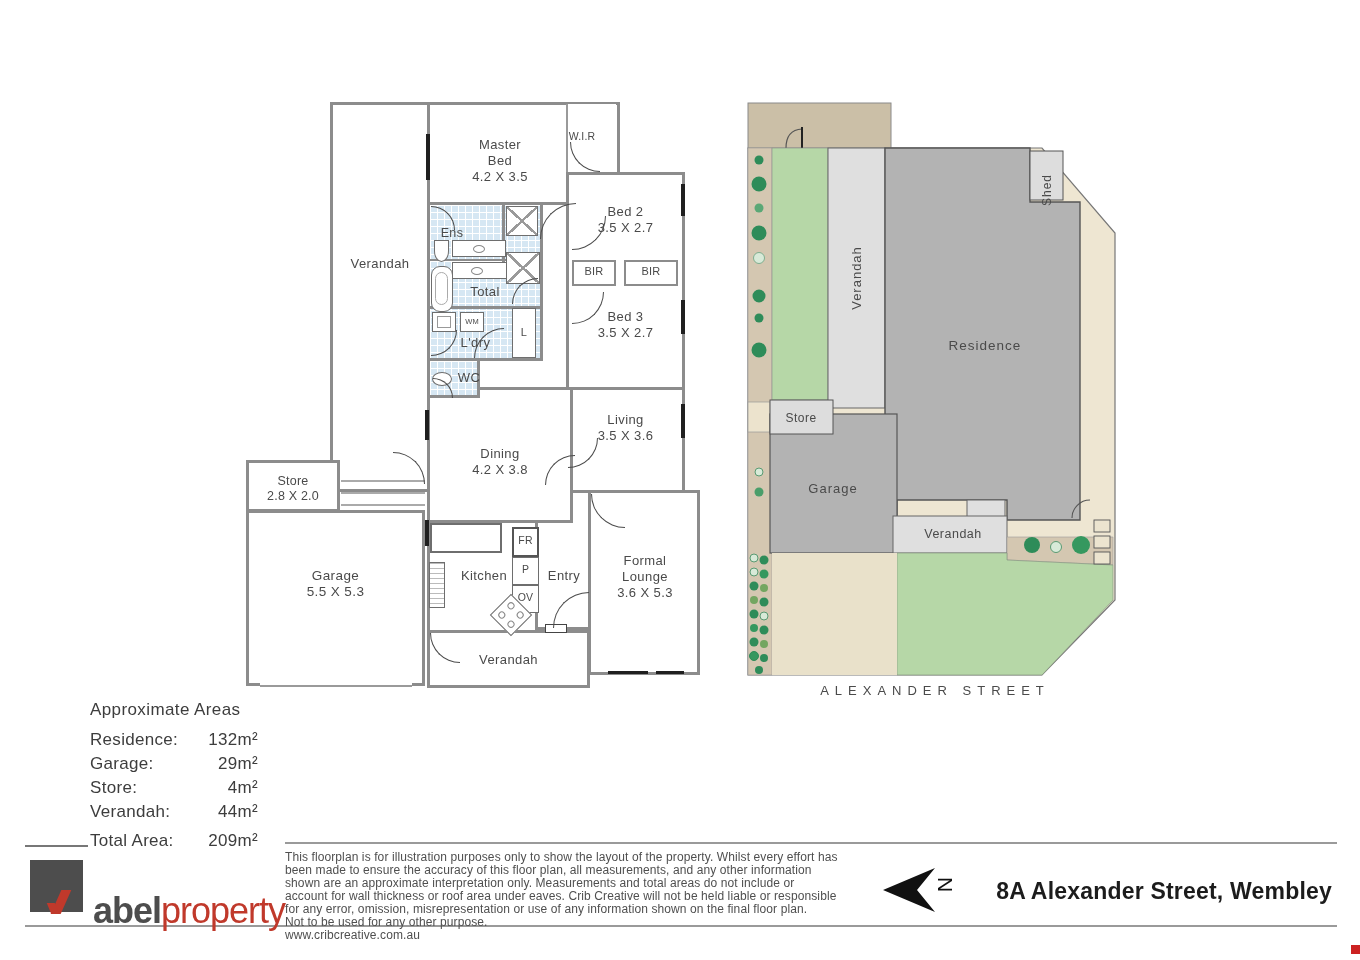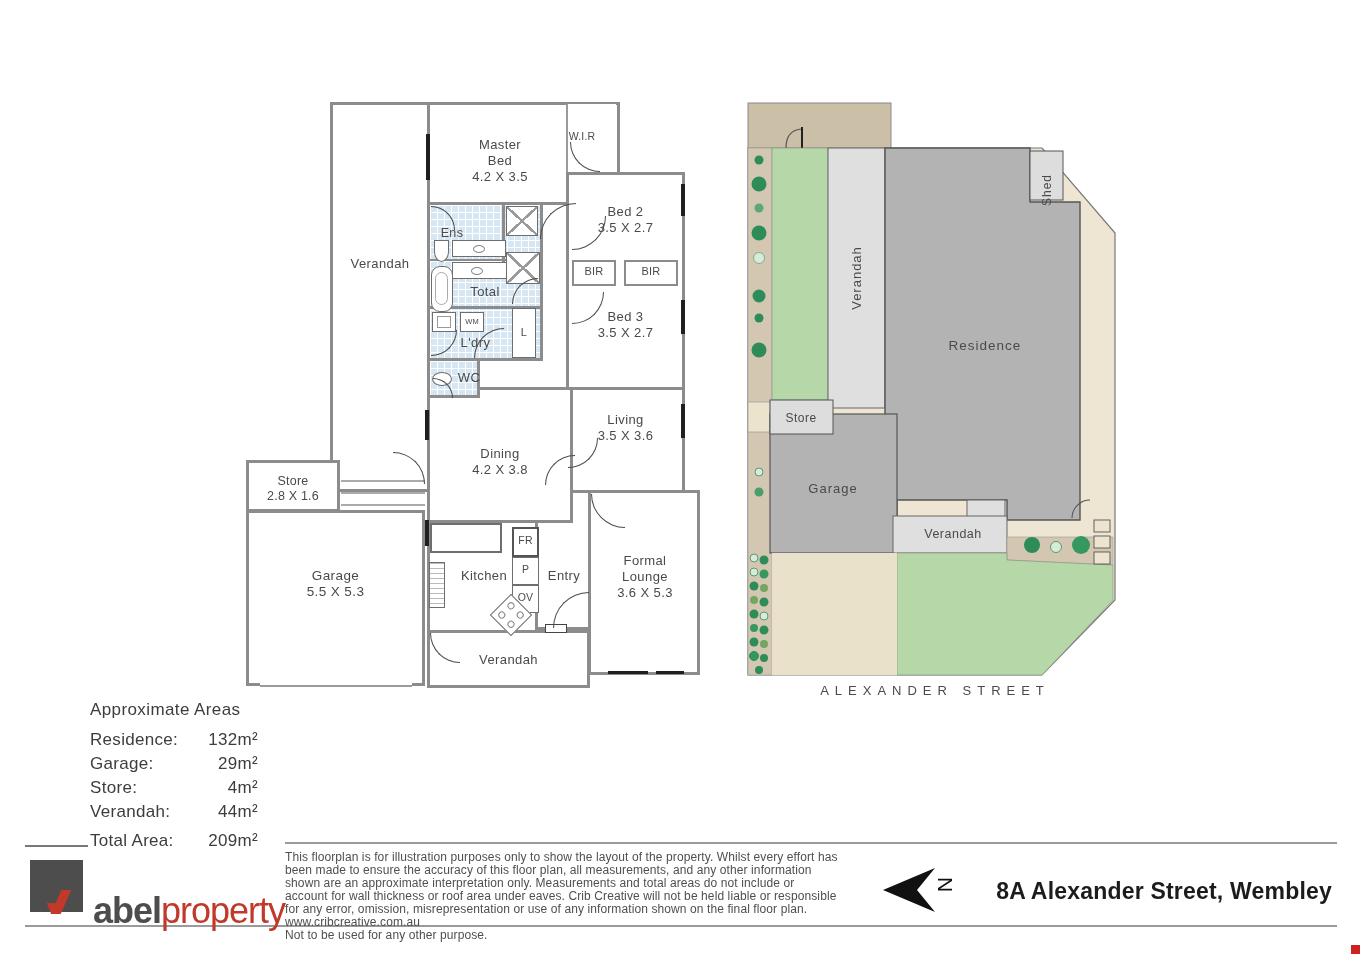--- a/index.html
+++ b/index.html
@@ -146,21 +146,21 @@
     <div class="lbl" style="left:427px;top:446px;width:146px;">
       <div>Dining</div>
       <div>4.2 X 3.8</div>
     </div>
     <div class="lbl" style="left:566px;top:412px;width:119px;">
       <div>Living</div>
       <div>3.5 X 3.6</div>
     </div>
     <div class="lbl sm" style="left:246px;top:474px;width:94px;font-size:12.5px;">
       <div>Store</div>
-      <div>2.8 X 1.6</div>
+      <div>2.8 X 2.0</div>
     </div>
     <div class="lbl" style="left:246px;top:568px;width:179px;font-size:13.5px;">
       <div>Garage</div>
       <div>5.5 X 5.3</div>
     </div>
     <div class="lbl" style="left:450px;top:568px;width:68px;"><span>Kitchen</span></div>
     <div class="lbl sm" style="left:512px;top:534px;width:27px;"><span>FR</span></div>
     <div class="lbl sm" style="left:512px;top:563px;width:27px;"><span>P</span></div>
     <div class="lbl sm" style="left:512px;top:591px;width:27px;"><span>OV</span></div>
     <div class="lbl" style="left:536px;top:568px;width:56px;"><span>Entry</span></div>
@@ -274,22 +274,22 @@
   <div class="abs" style="left:93px;top:890px;font-size:36px;letter-spacing:-1px;">
     <span style="font-weight:bold;color:#4d4d4d;">abel</span><span style="color:#c0392b;">property</span>
   </div>
 
   <div class="abs" style="left:285px;top:851px;">
     <div class="disc">This floorplan is for illustration purposes only to show the layout of the property. Whilst every effort has</div>
     <div class="disc">been made to ensure the accuracy of this floor plan, all measurements, and any other information</div>
     <div class="disc">shown are an approximate interpretation only. Measurements and total areas do not include or</div>
     <div class="disc">account for wall thickness or roof area under eaves. Crib Creative will not be held liable or responsible</div>
     <div class="disc">for any error, omission, misrepresentation or use of any information shown on the final floor plan.</div>
+    <div class="disc">Not to be used for any other purpose.</div>
     <div class="disc">www.cribcreative.com.au</div>
-    <div class="disc">Not to be used for any other purpose.</div>
   </div>
 
   <svg class="abs" style="left:880px;top:865px;" width="80" height="52" viewBox="0 0 80 52">
     <polygon points="3,25 55,3 37,25 55,47" fill="#111"></polygon>
     <text transform="translate(58,12) rotate(90)" font-size="21" fill="#111">N</text>
   </svg>
   <div class="abs" style="right:28px;top:878px;font-size:23px;font-weight:bold;color:#1c1c1c;letter-spacing:.2px;">8A Alexander Street, Wembley</div>
 
   <div class="abs" style="left:1351px;top:945px;width:9px;height:9px;background:#cc2222;"></div>
 </div>

